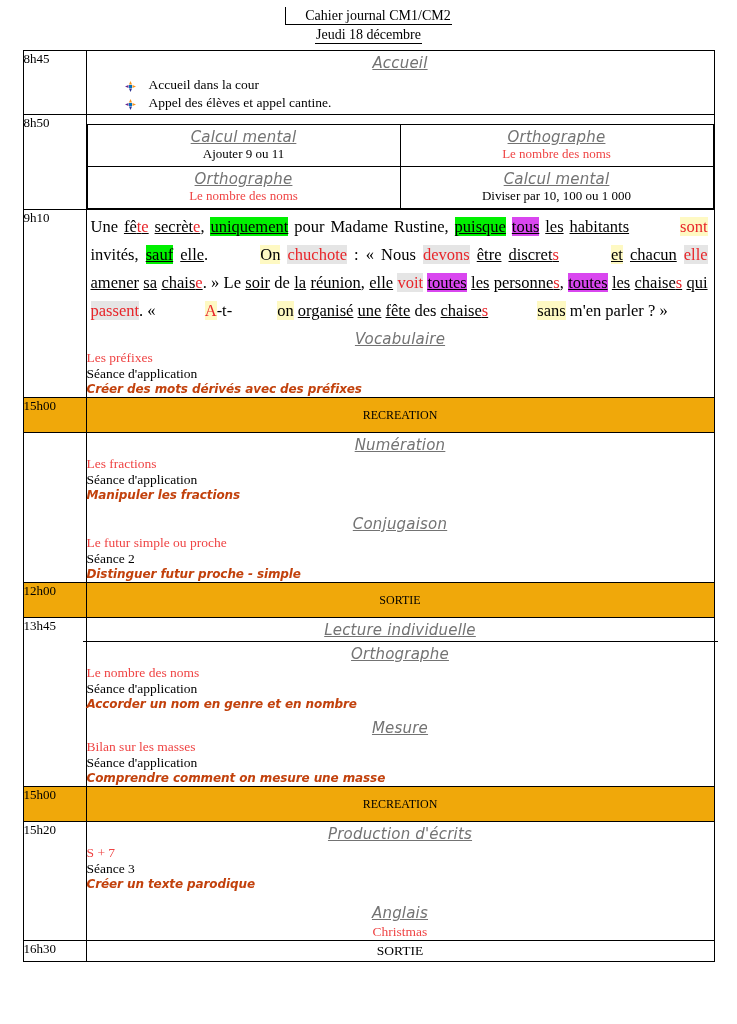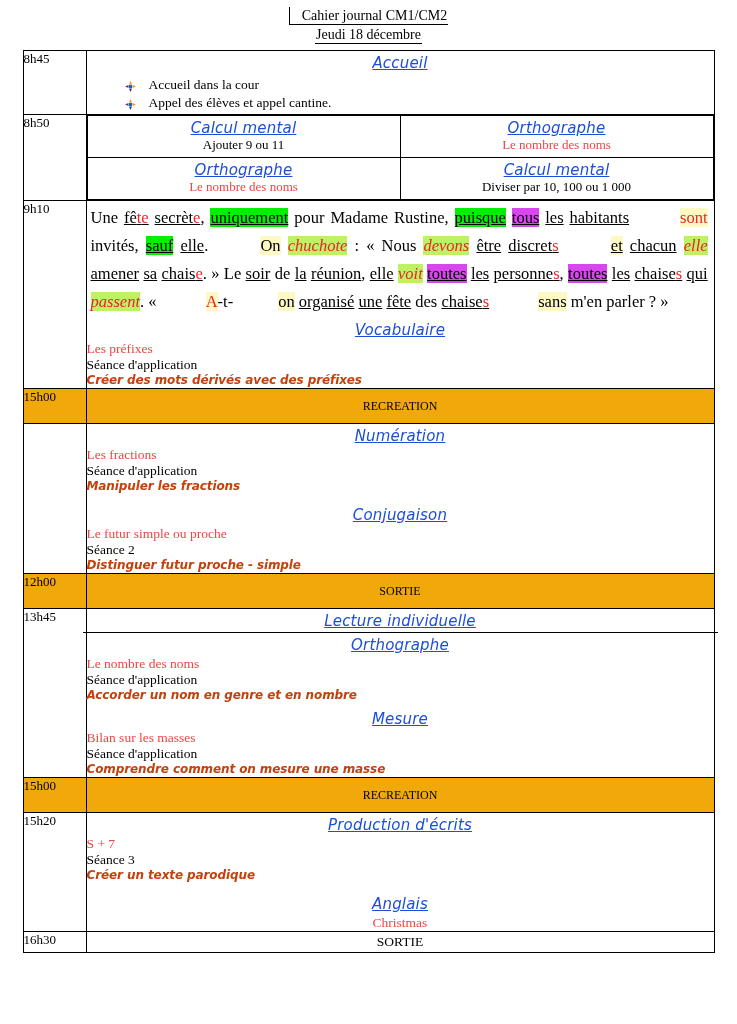--- a/index.html
+++ b/index.html
@@ -1,59 +1,59 @@
 <!DOCTYPE html>
 <html><head>
 <meta charset="utf-8">
 <style>
   html,body{margin:0;padding:0;background:#ffffff;}
   body{width:737px;height:1024px;font-family:"Liberation Serif",serif;color:#000;}
   .page{width:737px;height:1024px;position:relative;box-sizing:border-box;}
 
   .title-block{text-align:center;padding-top:6px;}
   .title-line{font-size:14px;line-height:17px;display:inline-block;border-bottom:1px solid #000;padding:0 1px;}
-  .title-line.first{border-left:1px solid #000;padding-left:12px;}
+  .title-line.first{border-left:1px solid #000;padding-left:19px;}
 
   table.journal{border-collapse:collapse;width:692px;margin:6px auto 0 auto;table-layout:fixed;}
   table.journal td{border:1px solid #000;vertical-align:top;padding:0;}
   .time-cell{width:62px;font-size:13px;line-height:15px;padding:2px 0 2px 5px;vertical-align:top;white-space:nowrap;}
   .content-cell{padding:2px 4px 3px 4px;}
   .heading-wrap{text-align:center;margin:3px 0 2px 0;}
-  .heading-inline{color:#1d4ed8;font-family:"DejaVu Sans",sans-serif;font-style:italic;font-size:15px;
+  .heading-inline{color:#737373;font-family:"DejaVu Sans",sans-serif;font-style:italic;font-size:15px;
                   text-decoration:underline;letter-spacing:.2px;}
 
   .subject{color:#ef4444;font-size:13.5px;line-height:16px;}
   .plain{color:#000;font-size:13.5px;line-height:16px;}
   .objective{color:#c2410c;font-family:"DejaVu Sans",sans-serif;font-style:italic;font-weight:bold;
              font-size:12px;line-height:15px;letter-spacing:-.1px;}
   .centered{text-align:center;}
 
   .bullets{margin:4px 0 2px 0;padding:0;list-style:none;}
   .bullets li{font-size:13.5px;line-height:18px;padding-left:62px;position:relative;}
   .bullet-icon{position:absolute;left:38px;top:3px;width:11px;height:11px;}
 
-  .grid2{width:100%;border-collapse:collapse;table-layout:fixed;}
+  .grid2{width:100%;border-collapse:collapse;table-layout:fixed;margin-top:9px;}
   .grid2 td{border:0;padding:0;vertical-align:top;}
   .grid2 td.cellbox{padding:3px 0 4px 0;text-align:center;}
   .grid2 tr.toprow td.cellbox{border-bottom:1px solid #000;}
   .grid2 td.leftcol{border-right:1px solid #000;}
   .cap{font-size:13px;line-height:16px;}
 
   .band{background:#F0A80A;}
   .band td{padding:0;}
   .band-label{text-align:center;font-size:12px;line-height:18px;padding:8px 0;}
   .plain-band-label{text-align:center;font-size:13.5px;line-height:18px;padding:1px 0;}
 
   .dictee{font-size:16.5px;line-height:28px;text-align:justify;padding:3px 6px 2px 4px;}
   .dictee .u{text-decoration:underline;}
   .r{color:#E8252A;}
   .hl-green{background:#00F000;}
   .hl-cyan{background:#d946ef;}
   .hl-yellow{background:#fef9c3;margin-left:45px;}
-  .hl-magenta{background:#bef264;font-style:italic;}
+  .hl-magenta{background:#e5e5e5;}
 
   .sep-line{border-top:1px solid #000;margin:2px -4px 0 -4px;}
   .blockgap{height:9px;}
   .smallgap{height:4px;}
 </style>
 </head>
 <body>
 
 <div class="page">
 

